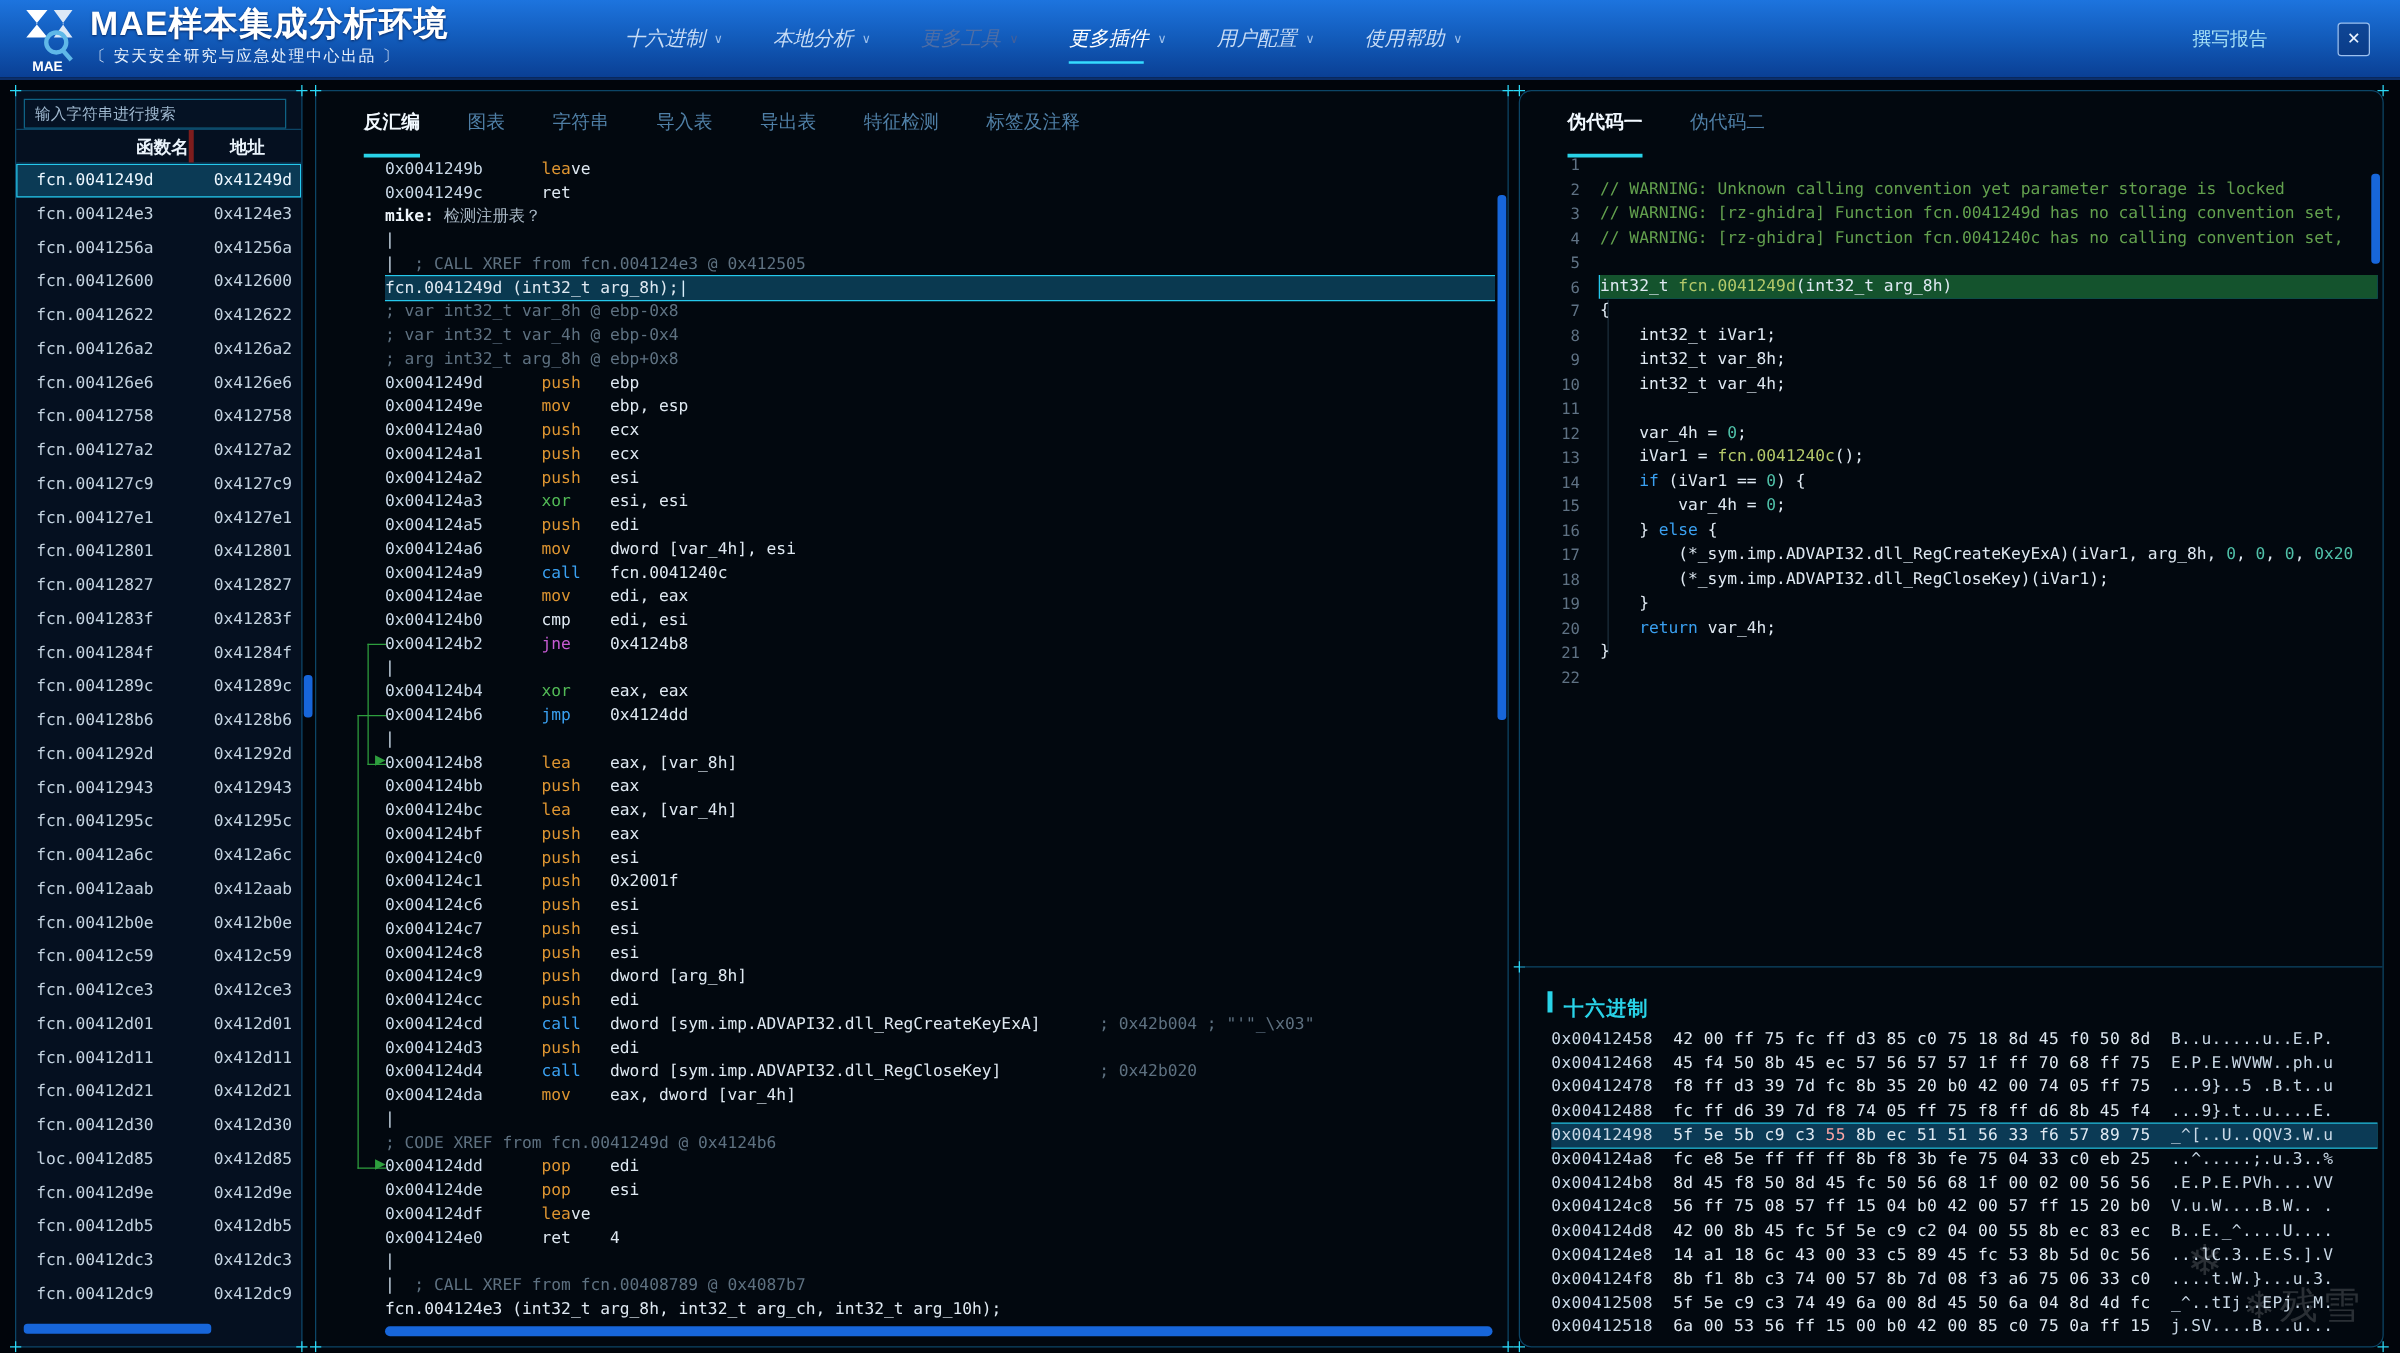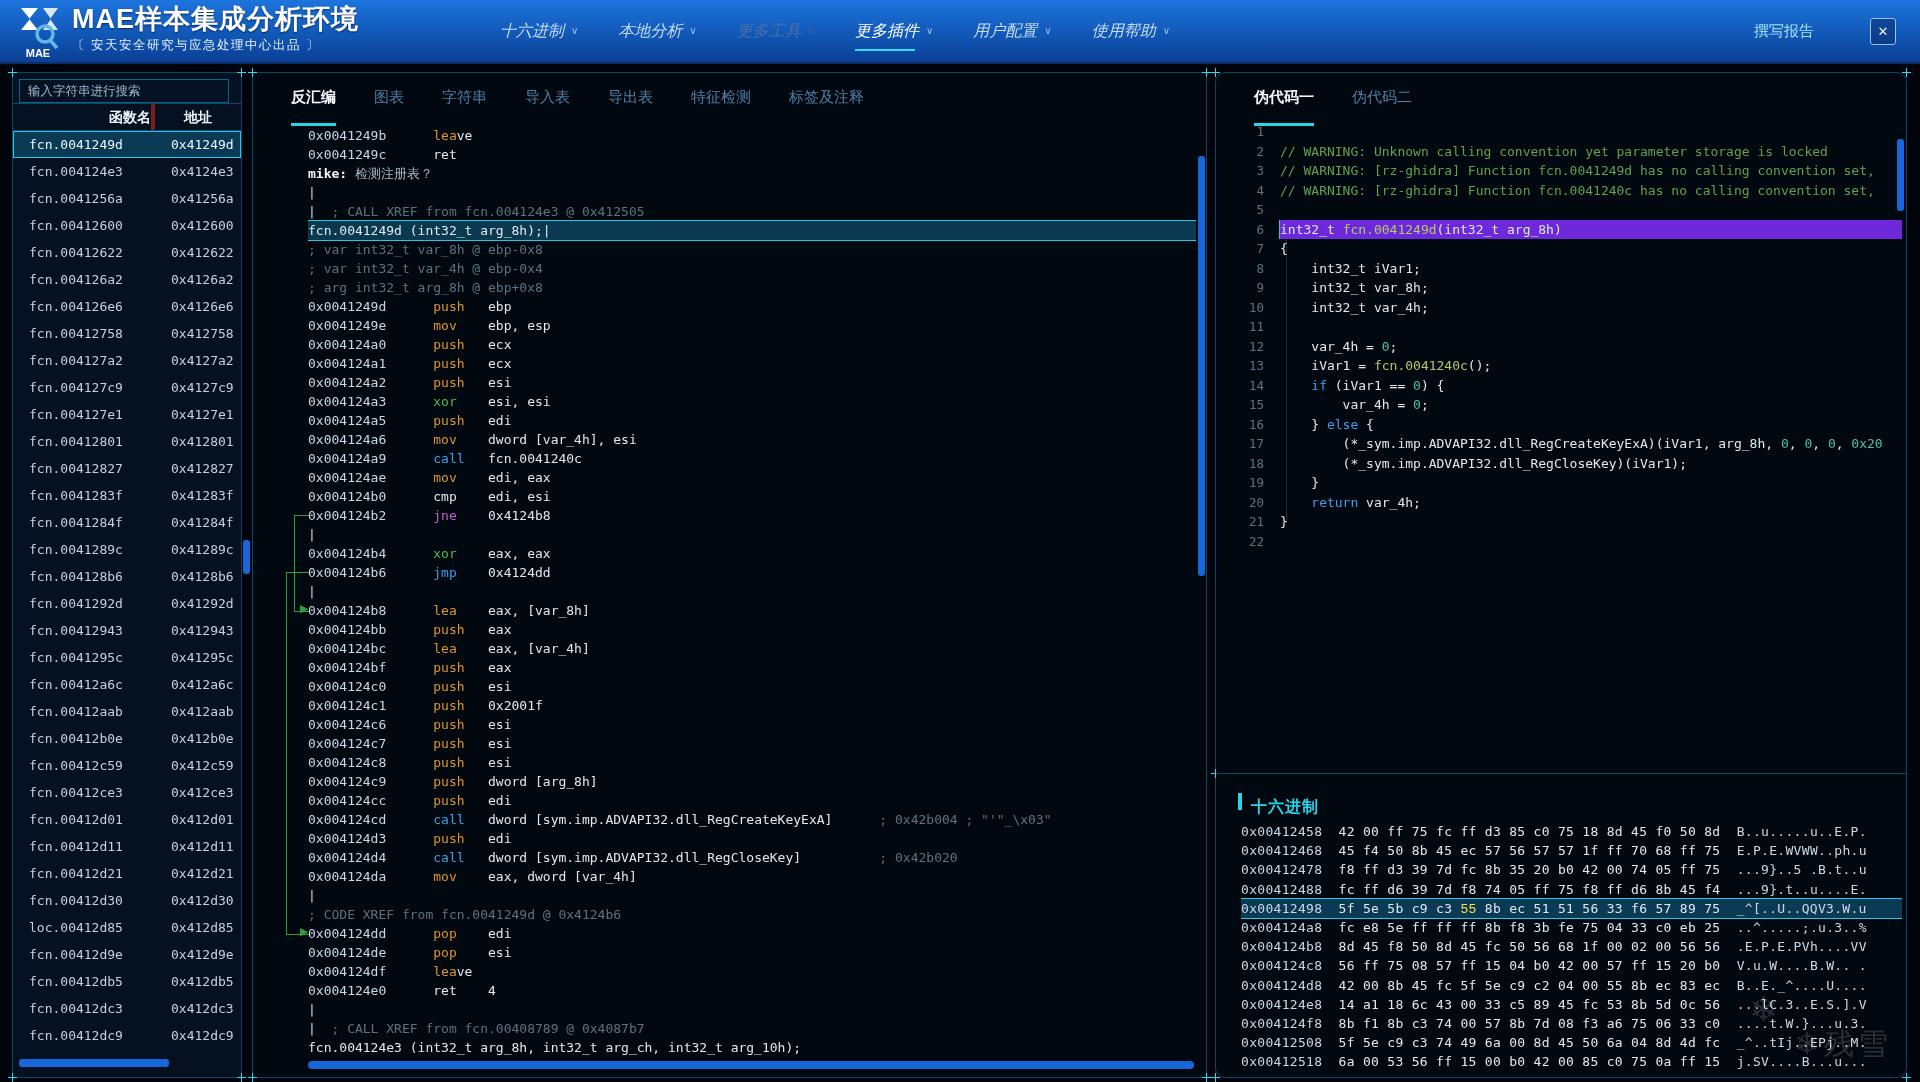--- a/index.html
+++ b/index.html
@@ -75,23 +75,23 @@
   .mid-h{position:absolute;left:55px;right:12px;bottom:8px;height:8px;background:#1766da;border-radius:4px;}
   .mid-v{position:absolute;right:1px;top:83px;width:7px;height:420px;background:#1766da;border-radius:3px;}
   
   .right{left:1215px;top:72px;width:690px;height:1004px;background:#02080f;border-radius:10px;}
   .pseudo{position:absolute;left:0;top:49px;right:4px;overflow:hidden;}
   .pline{height:19.5px;display:flex;overflow:hidden;}
   .pline .lnum{width:48px;text-align:right;padding-right:0;color:#5f7284;
                font-family:"DejaVu Sans Mono","Liberation Mono",monospace;font-size:12.5px;line-height:19.5px;}
   .pline .lcode{margin-left:16px;white-space:pre;flex:1;line-height:19.5px;
                 font-family:"DejaVu Sans Mono","Liberation Mono",monospace;font-size:13px;}
-  .pline.sel .lcode{background:#6d28d9;outline:1px solid #25c8ec;}
+  .pline.sel .lcode{background:#14532d;outline:1px solid #25c8ec;}
   .s-co{color:#63a14e;} .s-kw{color:#3aa0f0;} .s-fn{color:#b4c96a;} .s-nu{color:#4fc0a8;}
-  .s-red{color:#fde047;font-family:Liberation Mono, monospace;}
+  .s-red{color:#fca5a5;}
   .pguide{position:absolute;left:70px;top:167px;width:1px;height:283px;background:#1d2e3c;pointer-events:none;}
   .right-v{position:absolute;right:2px;top:66px;width:7px;height:72px;background:#1766da;border-radius:3px;}
   .hexdivider{position:absolute;left:0;top:700px;width:100%;height:1px;background:#0c4566;}
   .hexhead{position:absolute;left:0;top:712px;display:flex;align-items:center;}
   .hexhead .bar{width:4px;height:17px;background:#29d3e8;margin:0 9px 0 22px;}
   .hexhead .ht{color:#29d3e8;font-size:16px;font-weight:bold;letter-spacing:1px;margin-top:12px;}
   .hex{position:absolute;left:25px;top:749px;right:4px;overflow:hidden;}
   .hx{height:19.2px;line-height:19.2px;white-space:pre;overflow:hidden;
       font-family:"DejaVu Sans Mono","Liberation Mono",monospace;font-size:13px;letter-spacing:.3px;
       color:#c9d8e4;}

